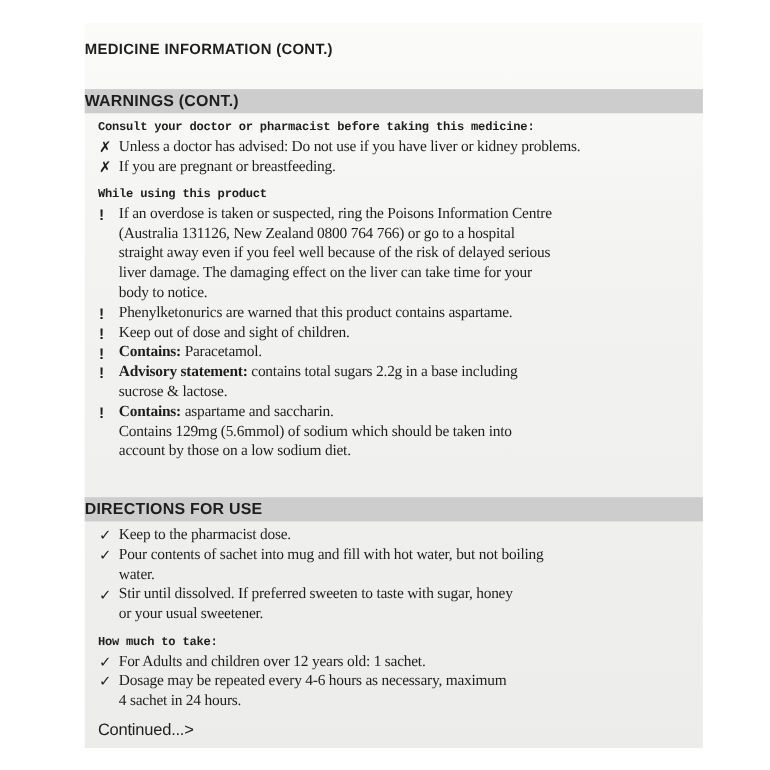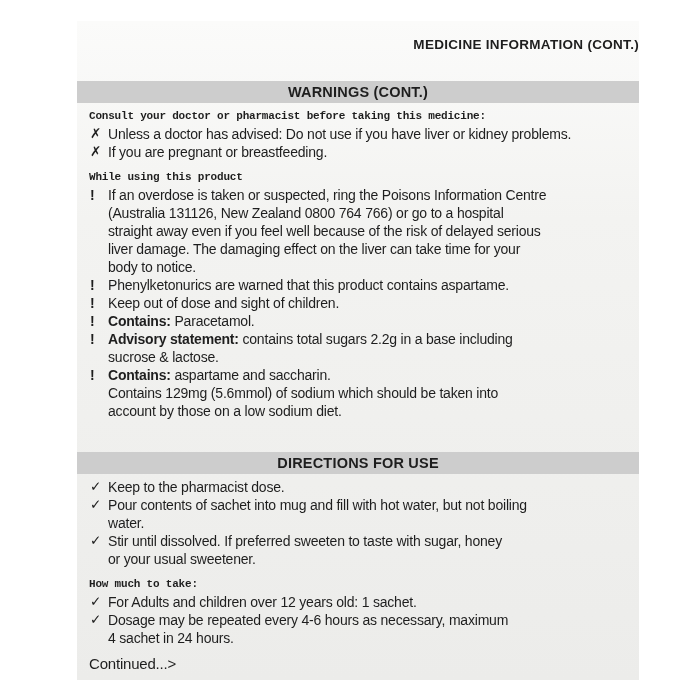--- a/index.html
+++ b/index.html
@@ -12,31 +12,31 @@
     overflow: hidden;
   }
   .panel {
     position: absolute;
     left: 77px; top: 21px;
     width: 562px; height: 659px;
     background: linear-gradient(180deg, #fbfbfa 0%, #f3f3f1 30%, #ececea 100%);
   }
   .page-title {
     margin-top: 16px;
-    text-align: right;
+    text-align: left;
     font-weight: 700;
     font-size: 13.5px;
     letter-spacing: 0.3px;
   }
   .section-bar {
     margin-top: 29px;
     height: 22px;
     line-height: 22px;
     background: #cdcdcd;
-    text-align: center;
+    text-align: left;
     font-weight: 700;
     font-size: 14.5px;
     letter-spacing: 0.2px;
   }
   .section-bar.directions { margin-top: 32px; }
   .section-body {
     padding: 4px 10px 0 12px;
     font-size: 14px;
     line-height: 18px;
     letter-spacing: -0.2px;
@@ -48,21 +48,21 @@
     line-height: 18px;
     font-family: Liberation Mono, monospace;
   }
   .item { display: flex; align-items: flex-start; }
   .bullet {
     flex: 0 0 19px;
     padding-left: 1px;
   }
   .bullet.bang { font-weight: 700; }
   .bullet.cross, .bullet.check { font-size: 13.5px; }
-  .txt { flex: 1; white-space: pre-wrap; }
+  .txt { flex: 1; white-space: pre-wrap; font-family: Liberation Serif, serif; }
   .txt b { font-weight: 700; }
   .continued {
     margin-top: 8px;
     padding-right: 9px;
     text-align: left;
     font-size: 15px;
     letter-spacing: -0.2px;
   }
 </style>
 </head>

